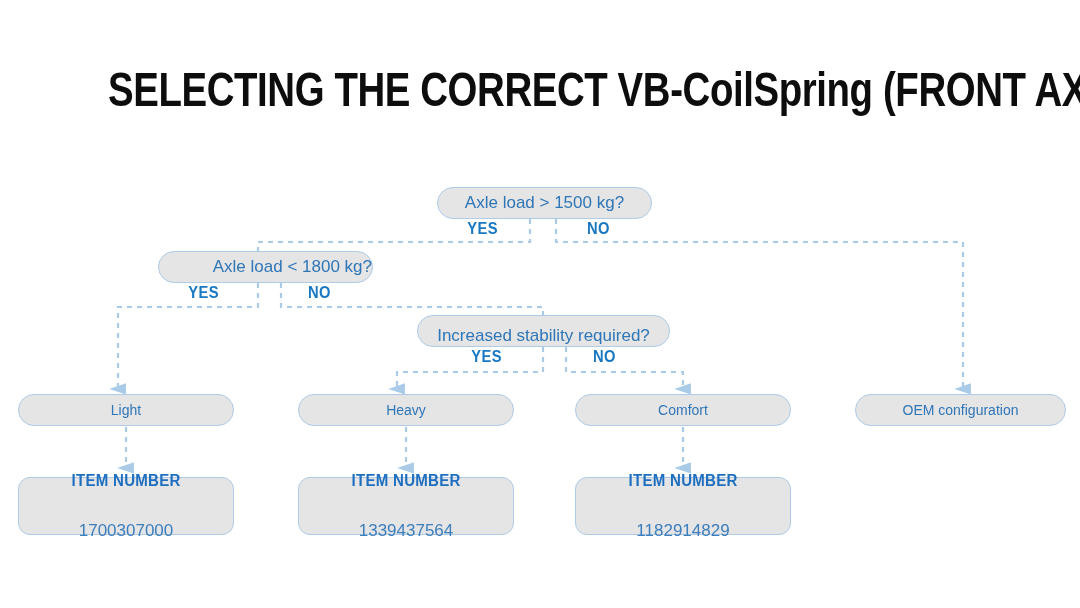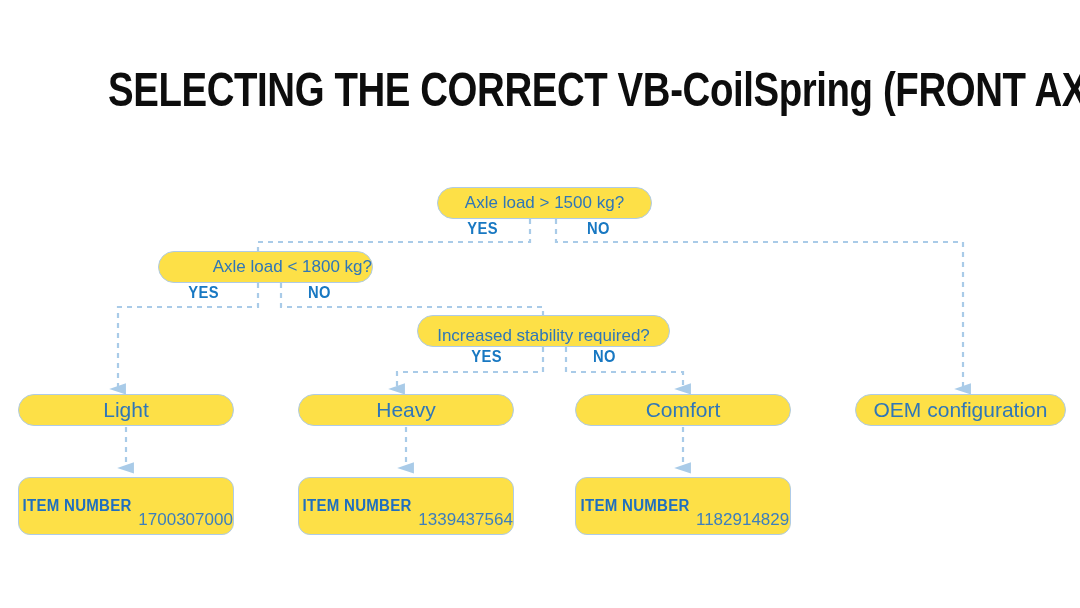--- a/index.html
+++ b/index.html
@@ -41,42 +41,42 @@
     top: 0;
     width: 1080px;
     height: 608px;
     pointer-events: none;
   }
 
   
   .node {
     position: absolute;
     box-sizing: border-box;
-    background: #fde047;
+    background: #e5e5e5;
     border: 1.6px solid #aecbe8;
     display: flex;
     align-items: center;
     justify-content: center;
     color: #2f76b8;
   }
   .node.pill {
     border-radius: 22px;
     height: 32px;
     font-size: 17px;
     white-space: nowrap;
   }
   .node.result {
     border-radius: 20px;
     height: 32px;
-    font-size: 21px;
+    font-size: 14px;
   }
   .node.item {
     border-radius: 12px;
     height: 58px;
-    flex-direction: row;
+    flex-direction: column;
     justify-content: center;
     gap: 3px;
   }
   .item-title {
     font-size: 16px;
     font-weight: bold;
     color: #1f6fc0;
     letter-spacing: 0.3px;
     transform: scaleX(0.94);
   }

